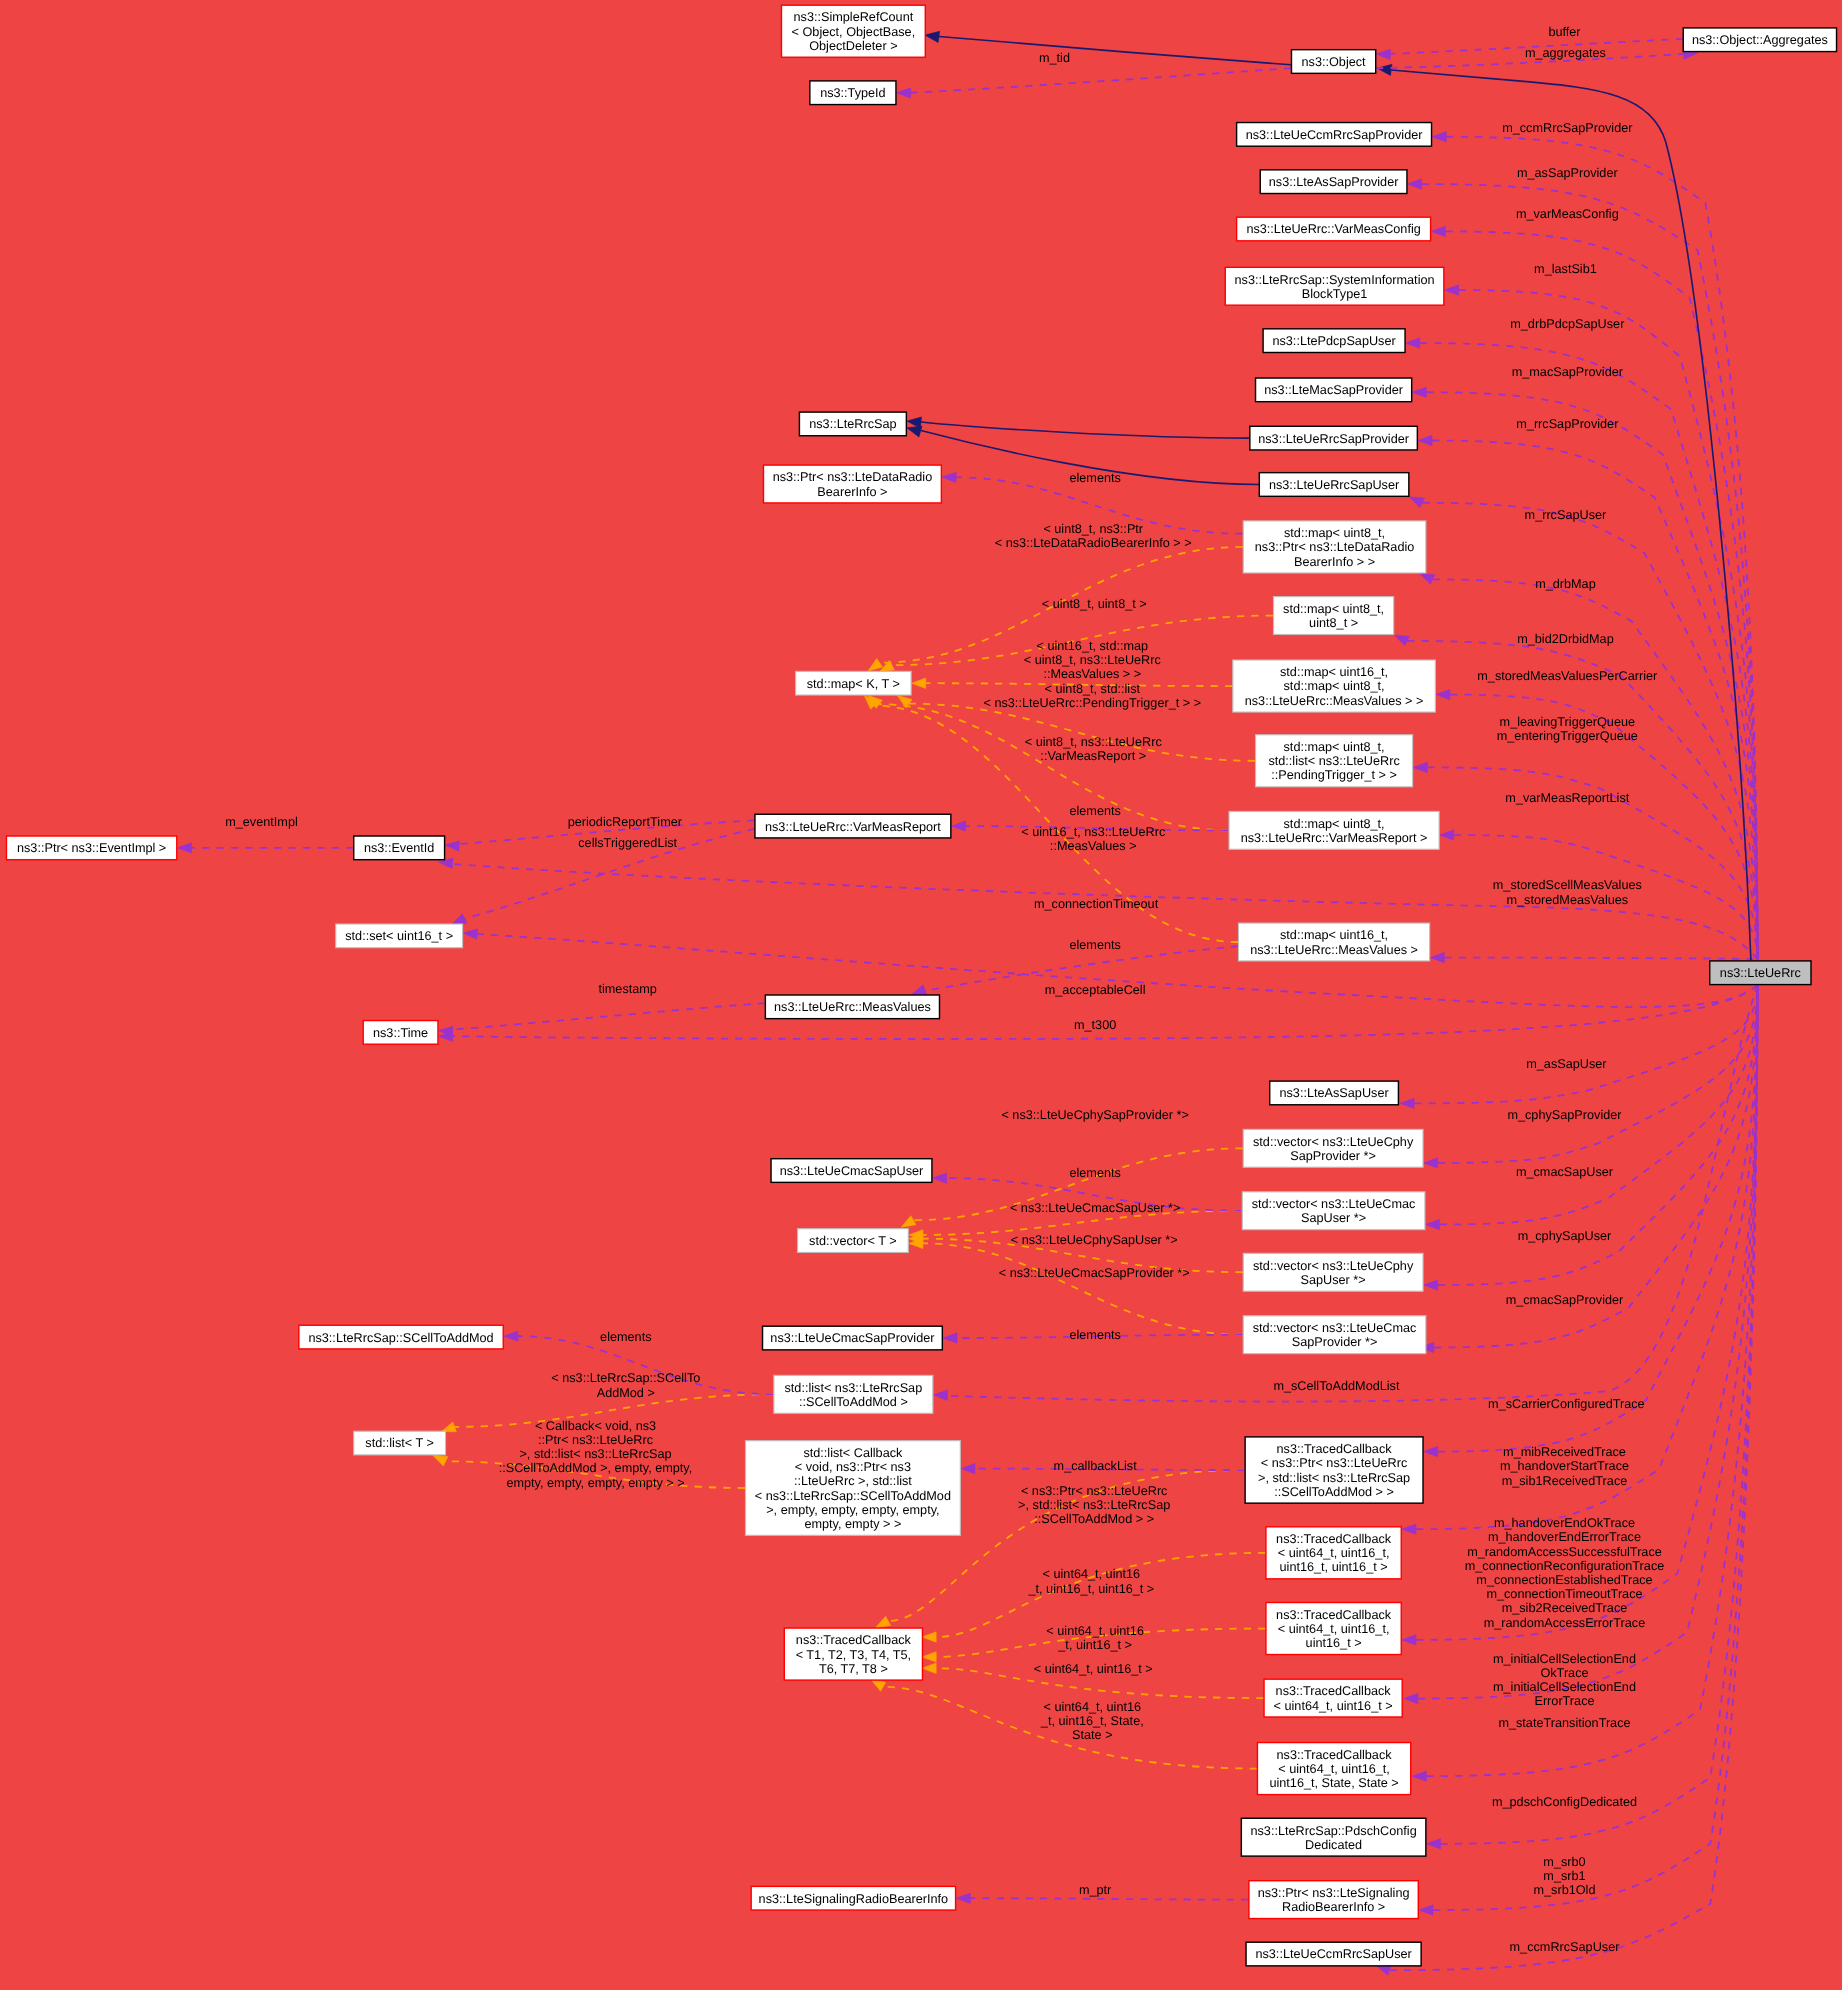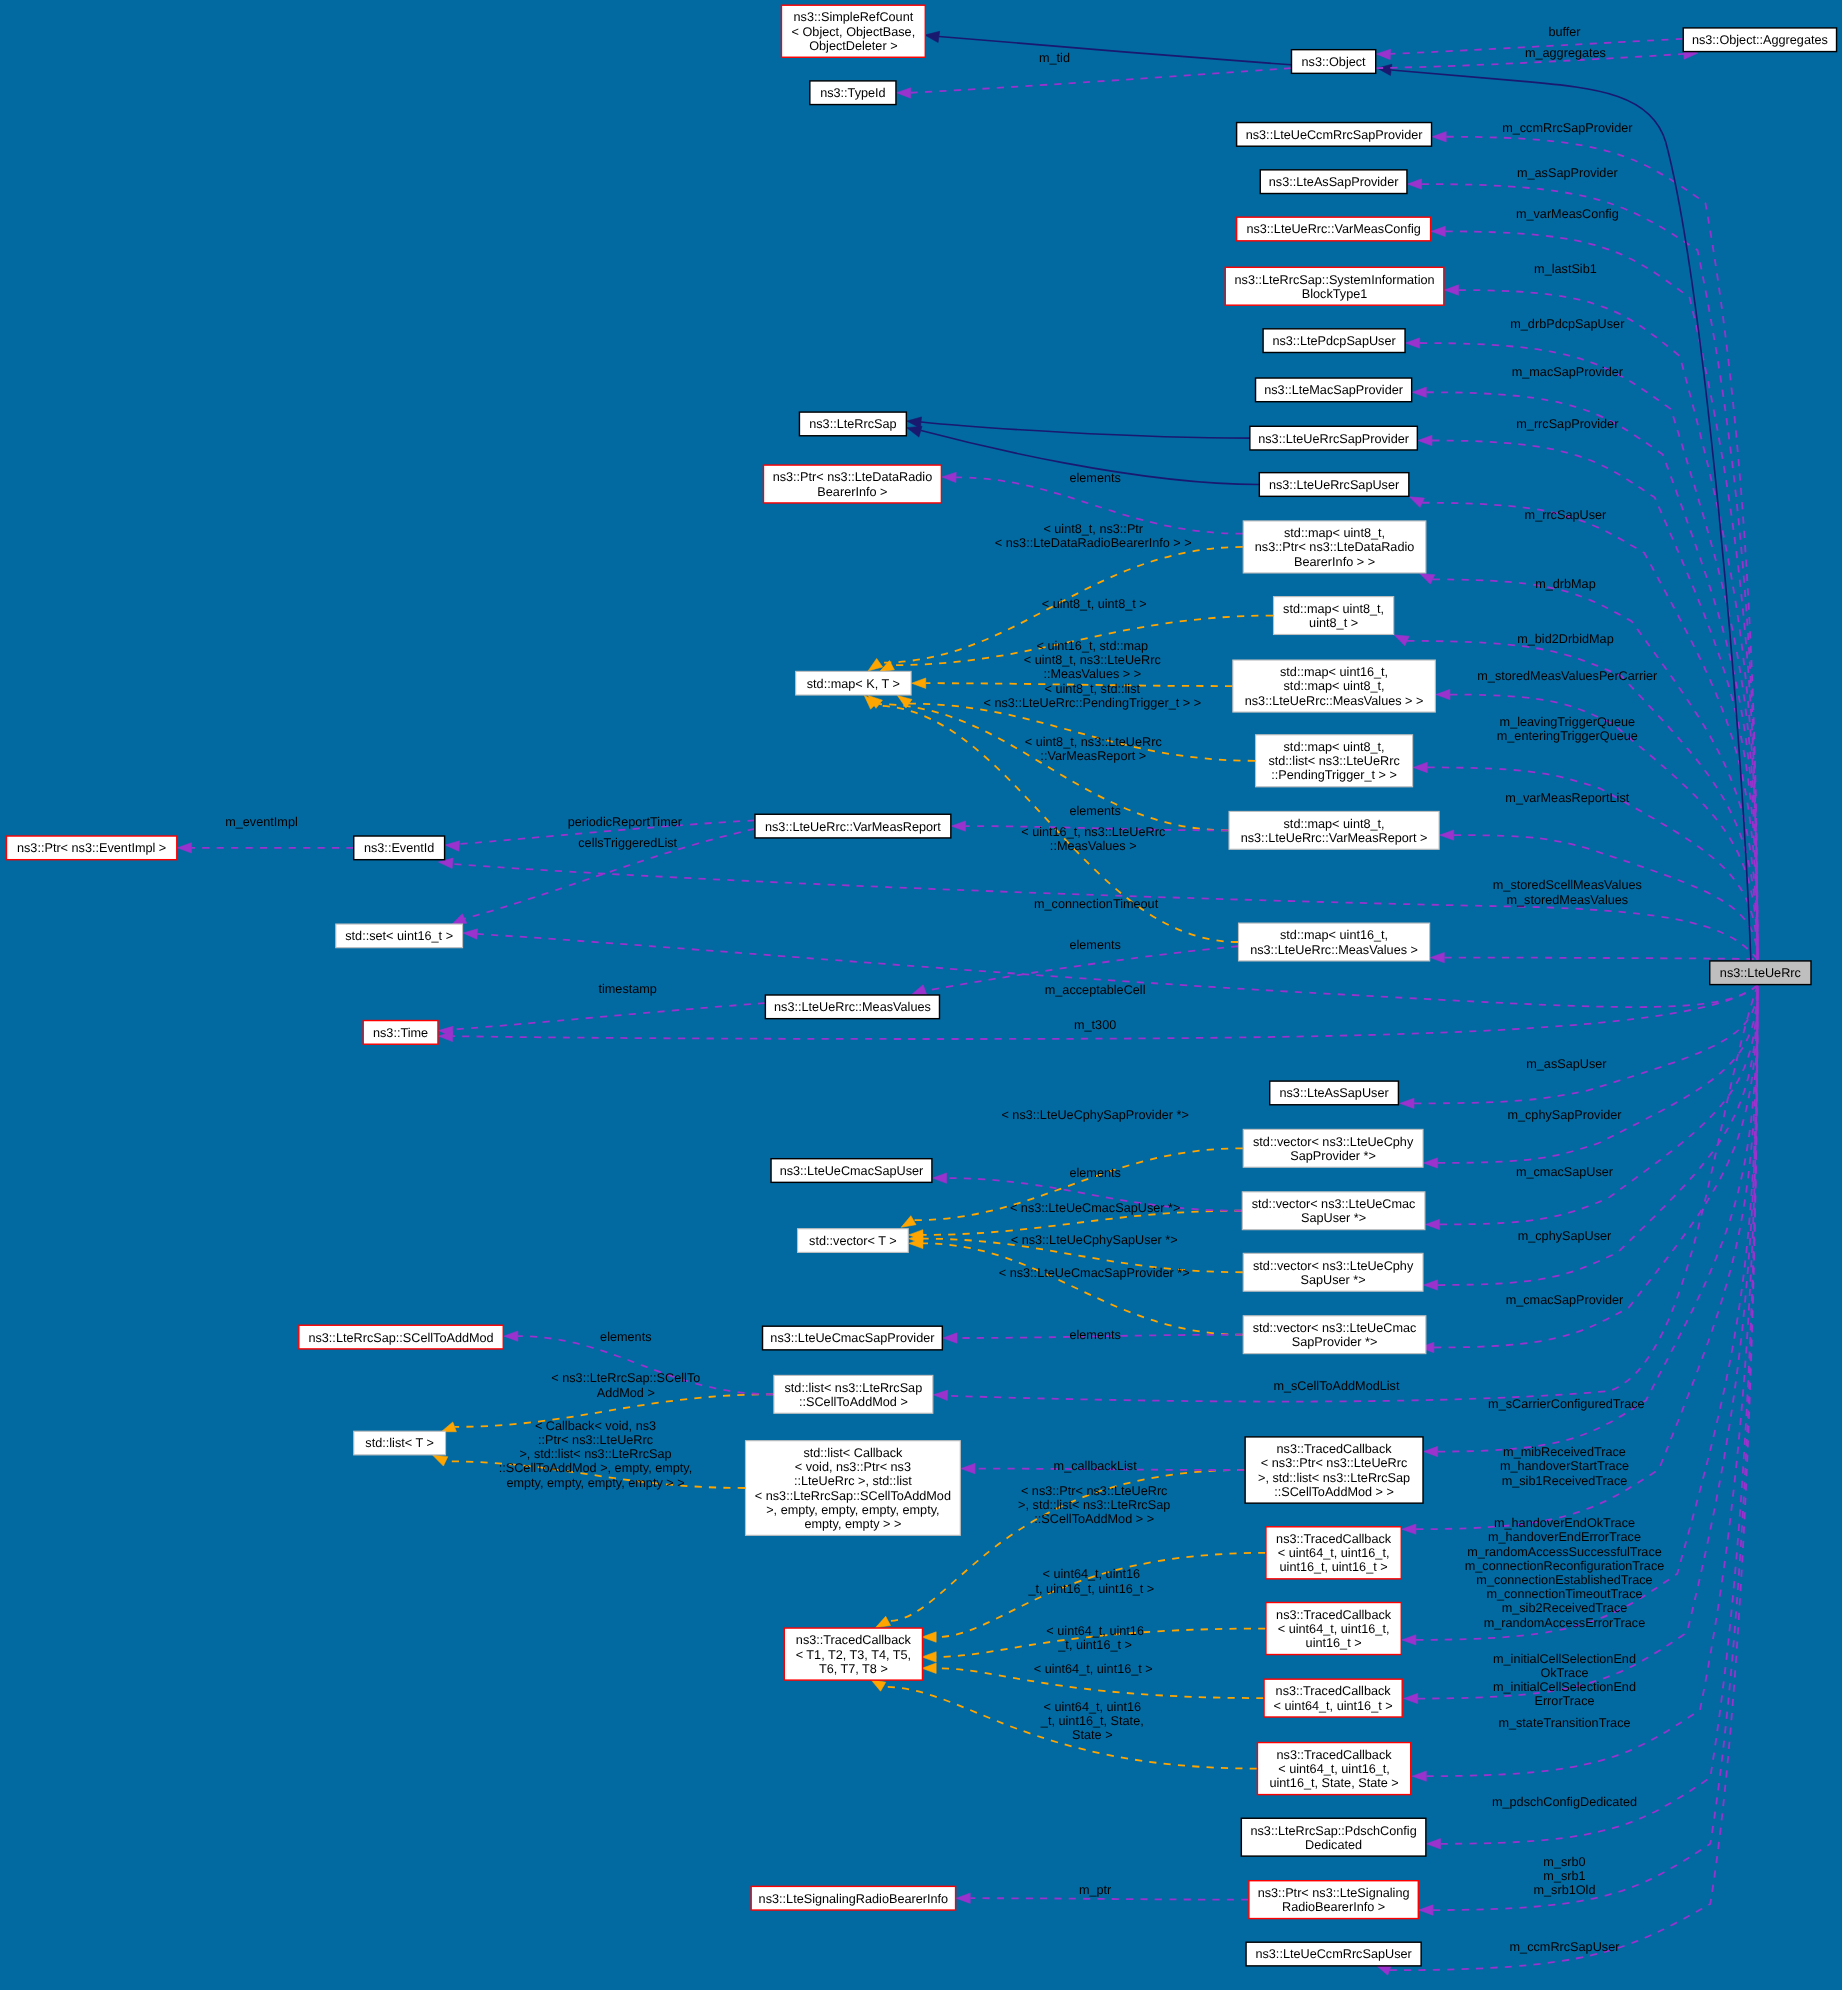--- a/index.html
+++ b/index.html
@@ -1,16 +1,16 @@
 <!DOCTYPE html>
 <html style="font-size:15px"><head>
 <meta charset="utf-8">
 <style>
   html,body{margin:0;padding:0;background:#ffffff;}
-  #diagram{width:1843px;height:1990px;background:#0369a1;position:relative;overflow:hidden;}
+  #diagram{width:1843px;height:1990px;background:#ef4444;position:relative;overflow:hidden;}
   svg{display:block;}
   text{font-family:"Liberation Sans",sans-serif;font-size:13.4px;fill:#000;}
   #diagram{-webkit-font-smoothing:antialiased;text-rendering:geometricPrecision;}
   svg text{-webkit-font-smoothing:antialiased;}
 </style>
 </head>
 <body>
 
 <div id="diagram">
   <svg id="gv" width="1843" height="1990" viewBox="0 0 1947 2103">

